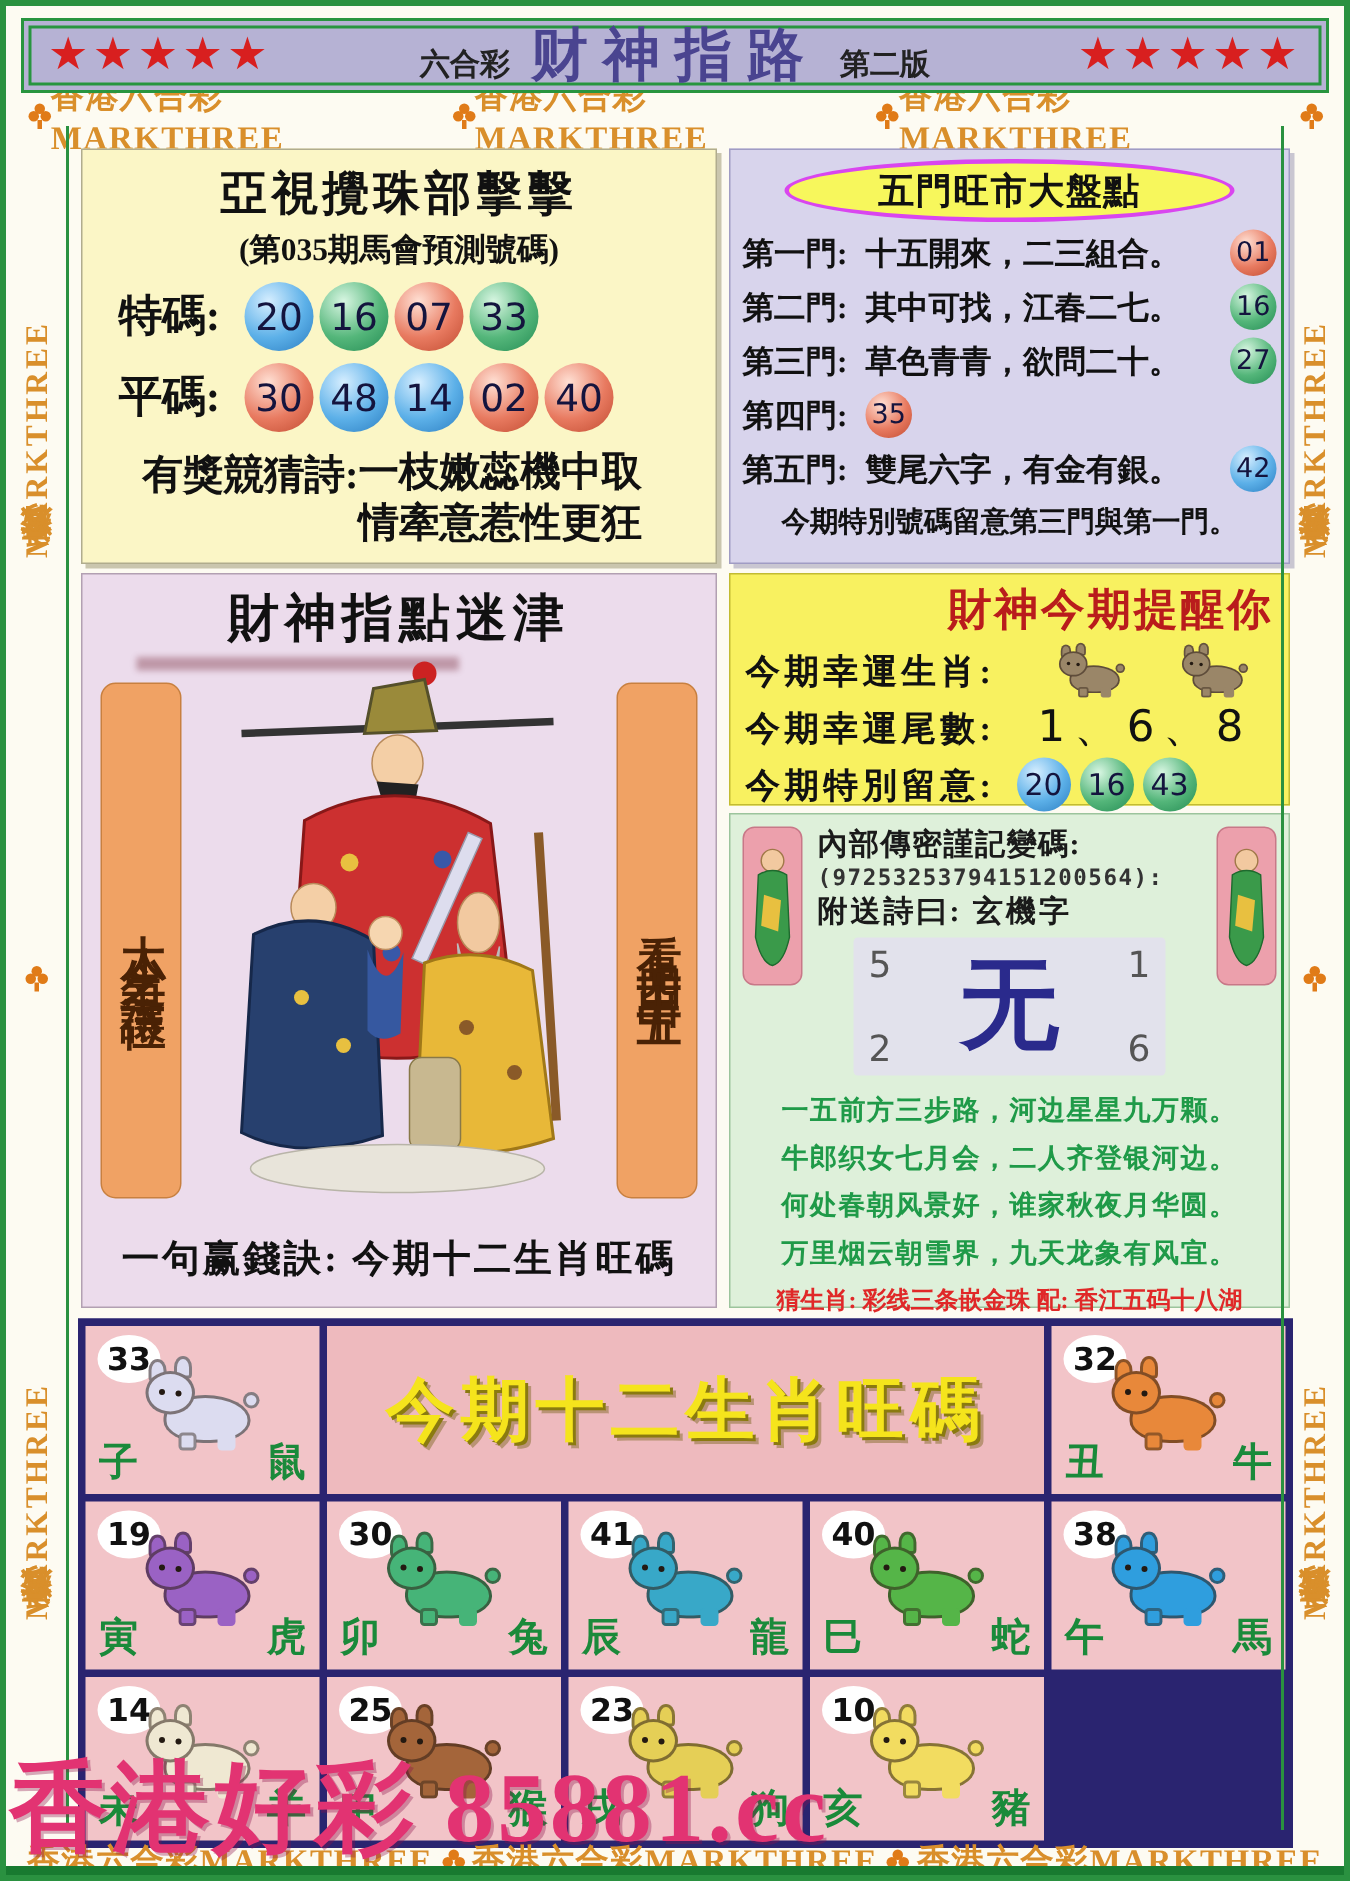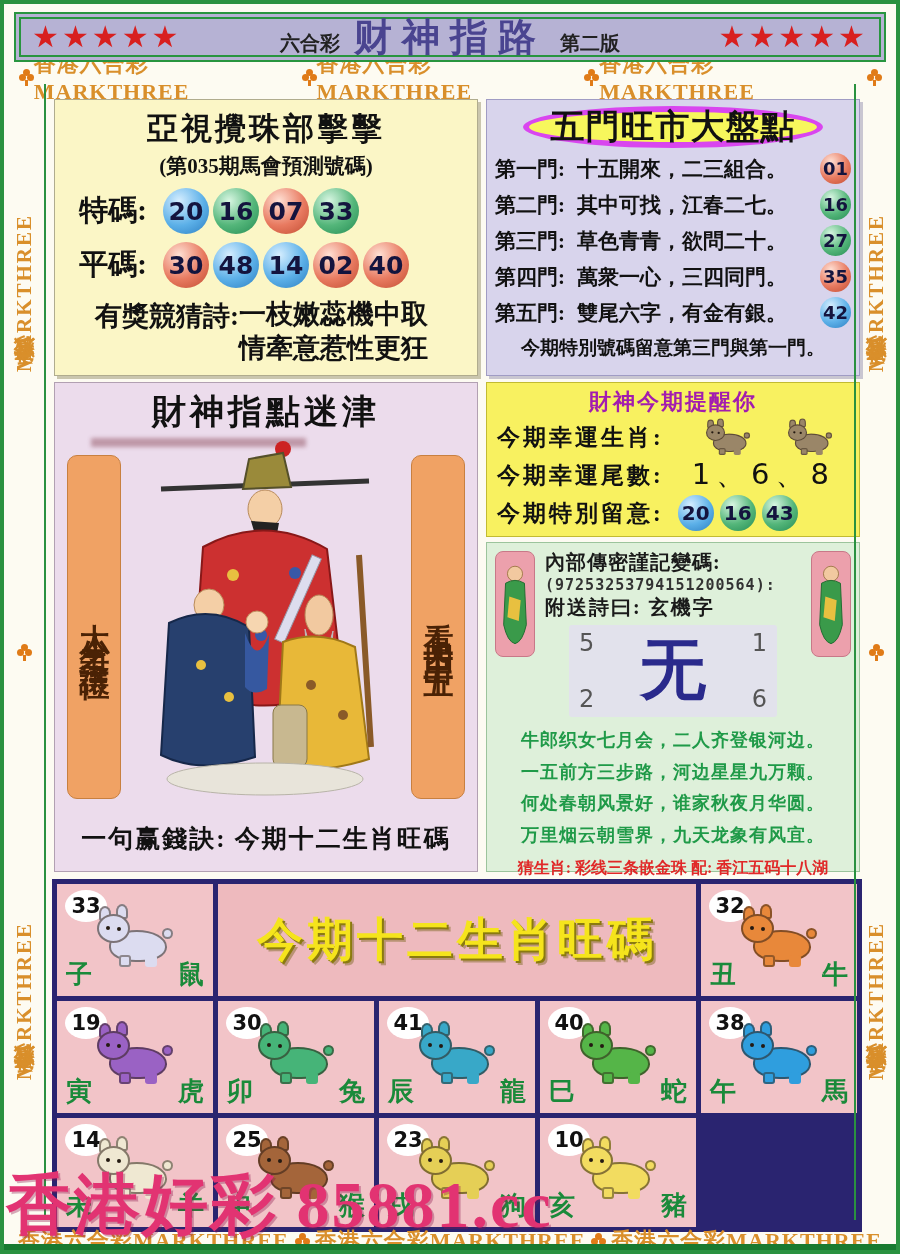--- a/index.html
+++ b/index.html
@@ -40,21 +40,21 @@
   .brand-text { color:#d98f2b; font-weight:bold; font-size:22px; letter-spacing:1px; }
   .clover { position:relative; display:inline-block; width:16px; height:18px; }
   .clover::before { content:""; position:absolute; left:5px; top:1px; width:7px; height:7px;
                     background:#e07b18; border-radius:50%;
                     box-shadow:-4px 5px 0 #e07b18, 4px 5px 0 #e07b18; }
   .clover::after { content:""; position:absolute; left:7px; top:12px; width:3px; height:6px;
                    background:#e07b18; }
 
   
   .ball { display:inline-flex; align-items:center; justify-content:center;
-          border-radius:50%; font-weight:bold; color:#14143e;
+          border-radius:50%; font-weight:normal; color:#14143e;
           font-family:"DejaVu Sans",sans-serif; flex:none; }
   .ball.red   { background:radial-gradient(circle at 35% 28%, #ffe0d4, #e87a60 55%, #c04a30); }
   .ball.blue  { background:radial-gradient(circle at 35% 28%, #d6eeff, #5cb0e8 55%, #2a7cc0); }
   .ball.green { background:radial-gradient(circle at 35% 28%, #d8f6e2, #54b67a 55%, #228a52); }
   .ball.lg { width:46px; height:46px; font-size:25px; }
   .ball.md { width:36px; height:36px; font-size:20px; }
   .ball.sm { width:31px; height:31px; font-size:18px; }
 
   
   .box-forecast { position:absolute; left:50px; top:95px; width:424px; height:277px;
@@ -66,23 +66,23 @@
   .bf-label { font-size:29px; font-weight:bold; color:#111; width:92px; flex:none;text-align:center; }
   .bf-poem { display:flex; margin-top:10px;margin-left:28px; }
   .bf-poem-label { font-size:27px; font-weight:bold; color:#111; flex:none; }
   .bf-poem-lines { font-size:27px; font-weight:bold; color:#111; line-height:1.25; }
 
   
   .box-doors { position:absolute; left:482px; top:95px; width:374px; height:277px;
                background:#d8d4ec; border:1px solid #a09cc4;
                box-shadow:3px 3px 0 #c2becce0; padding:6px 8px; z-index:2; }
   .bd-oval { width:300px; height:42px; margin:0 auto; background:#f7f75c;
-             border:6px solid #d946ef; border-radius:50%;
+             border:3px solid #d946ef; border-radius:50%;
              display:flex; align-items:center; justify-content:center;
-             font-size:34px; font-weight:bold; color:#111; letter-spacing:1px; }
+             font-size:24px; font-weight:bold; color:#111; letter-spacing:1px; }
   .door-row { display:flex; align-items:center; margin-top:5px; gap:4px; }
   .door-label { font-size:21px; font-weight:bold; color:#111; flex:none; width:78px; }
   .door-text { font-size:21px; font-weight:bold; color:#111; flex:1; letter-spacing:0; }
   .bd-footer { margin-top:7px; text-align:center; font-size:19px; font-weight:bold; color:#111; }
 
   
   .box-maze { position:absolute; left:50px; top:378px; width:424px; height:490px;
               background:#ecdcec; border:1px solid #b2a0b2; padding:6px; z-index:2; }
   .bm-title { text-align:center; font-size:34px; font-weight:bold; color:#111; letter-spacing:4px; }
   .smudge { width:215px; height:9px; background:#7a3040; filter:blur(2px); opacity:.4;
@@ -94,21 +94,21 @@
             font-size:30px; font-weight:bold; color:#4a2205; letter-spacing:8px; }
   .tablet.left  { left:12px; }
   .tablet.right { right:12px; }
   .gods-wrap { position:absolute; left:50%; top:52px; transform:translateX(-50%); }
   .bm-bottom { position:absolute; left:0; right:0; bottom:16px; text-align:center;
                font-size:25px; font-weight:bold; color:#111; letter-spacing:2px; }
 
   
   .box-reminder { position:absolute; left:482px; top:378px; width:374px; height:155px;
                   background:#f8f160; border:1px solid #c2bb32; padding:4px 10px; z-index:2; }
-  .br-title { text-align:center; font-size:22px; font-weight:bold; color:#a21caf; letter-spacing:2px; }
+  .br-title { text-align:right; font-size:29px; font-weight:bold; color:#b91c1c; letter-spacing:2px; }
   .br-row { display:flex; align-items:center; margin-top:2px; height:36px; }
   .br-label { font-size:23px; font-weight:bold; color:#111; letter-spacing:3px; flex:none; }
   .br-tails { font-size:29px; font-weight:normal; color:#111; margin-left:28px; letter-spacing:6px;
               font-family:"DejaVu Sans",sans-serif; }
   .br-balls { display:flex; gap:6px; margin-left:14px; }
   .br-animals { display:flex; margin-left:40px; gap:34px; }
 
   
   .box-secret { position:absolute; left:482px; top:538px; width:374px; height:330px;
                 background:#def0da; border:1px solid #9cc49c; padding:6px; z-index:2; }
@@ -261,21 +261,20 @@
       <span class="door-text">其中可找，江春二七。</span>
       <span class="ball sm green">16</span>
     </div>
     <div class="door-row">
       <span class="door-label">第三門:</span>
       <span class="door-text">草色青青，欲問二十。</span>
       <span class="ball sm green">27</span>
     </div>
     <div class="door-row">
       <span class="door-label">第四門:</span>
-      <span class="door-text">萬衆一心，三四同門。</span>
       <span class="ball sm red">35</span>
     </div>
     <div class="door-row">
       <span class="door-label">第五門:</span>
       <span class="door-text">雙尾六字，有金有銀。</span>
       <span class="ball sm blue">42</span>
     </div>
     <div class="bd-footer">今期特別號碼留意第三門與第一門。</div>
   </div>
 
@@ -373,22 +372,22 @@
       <div class="bs-intro">附送詩曰:  玄機字</div>
     </div>
     <div class="mystery-box">
       <span class="mcorner tl">5</span>
       <span class="mcorner tr">1</span>
       <span class="mcorner bl">2</span>
       <span class="mcorner br">6</span>
       <span class="mystery-char">无</span>
     </div>
     <div class="bs-poem">
+      <div>一五前方三步路，河边星星九万颗。</div>
       <div>牛郎织女七月会，二人齐登银河边。</div>
-      <div>一五前方三步路，河边星星九万颗。</div>
       <div>何处春朝风景好，谁家秋夜月华圆。</div>
       <div>万里烟云朝雪界，九天龙象有风宜。</div>
     </div>
     <div class="bs-red">
       <div>猜生肖: 彩线三条嵌金珠  配:  香江五码十八湖</div>
       <div>猜:  笔下有笋三六节</div>
     </div>
   </div>
 
   <div class="zgrid">

